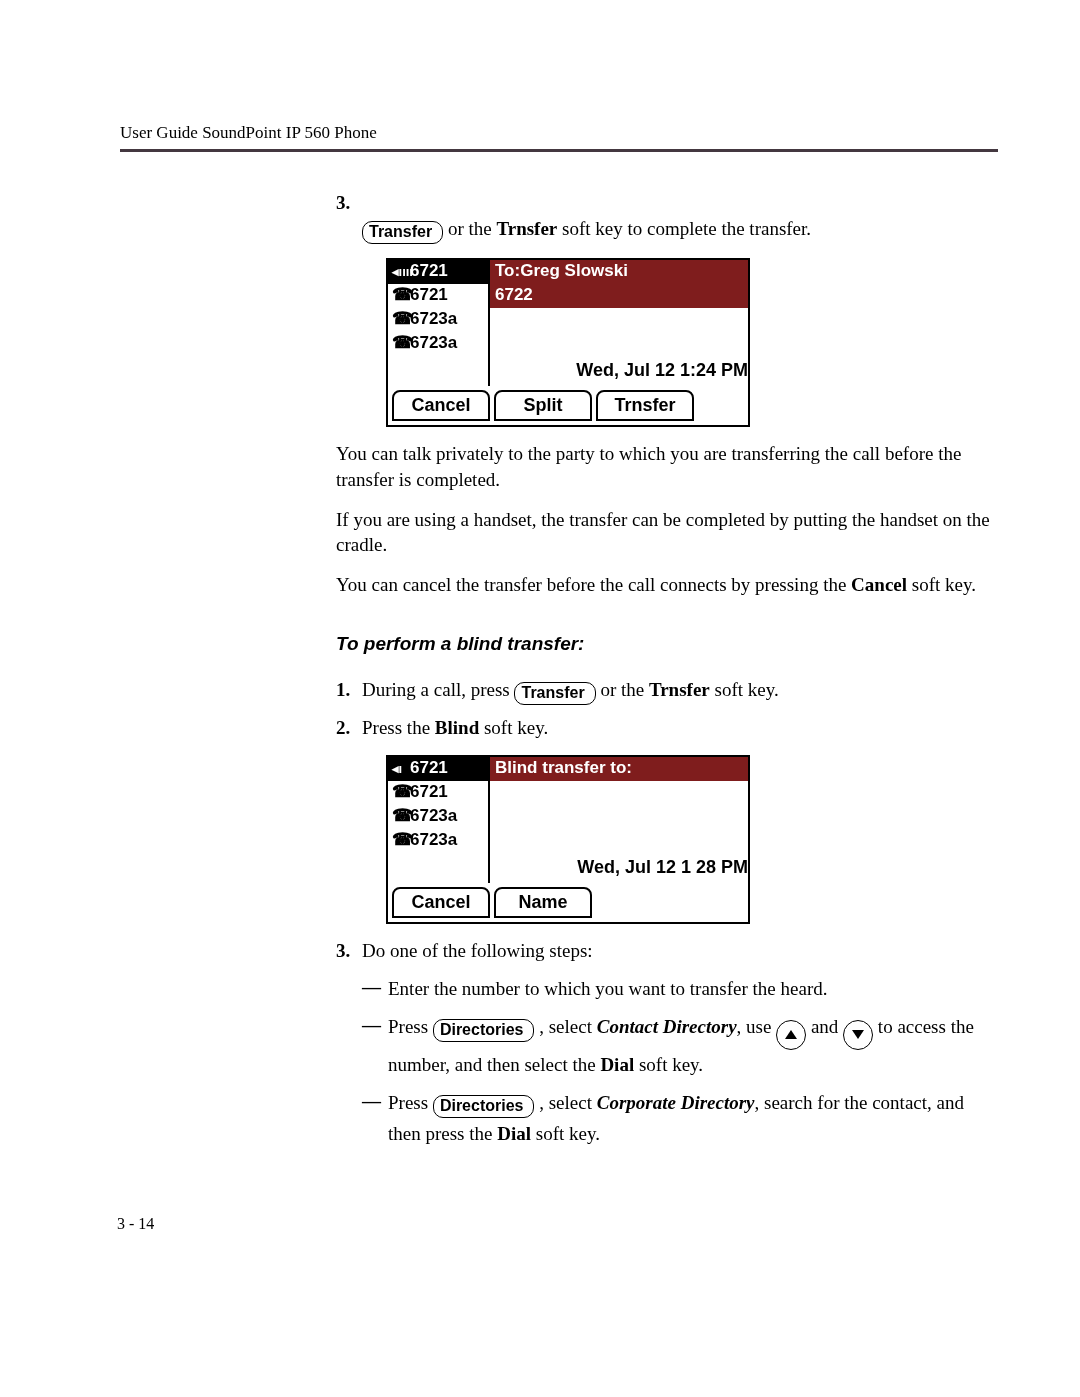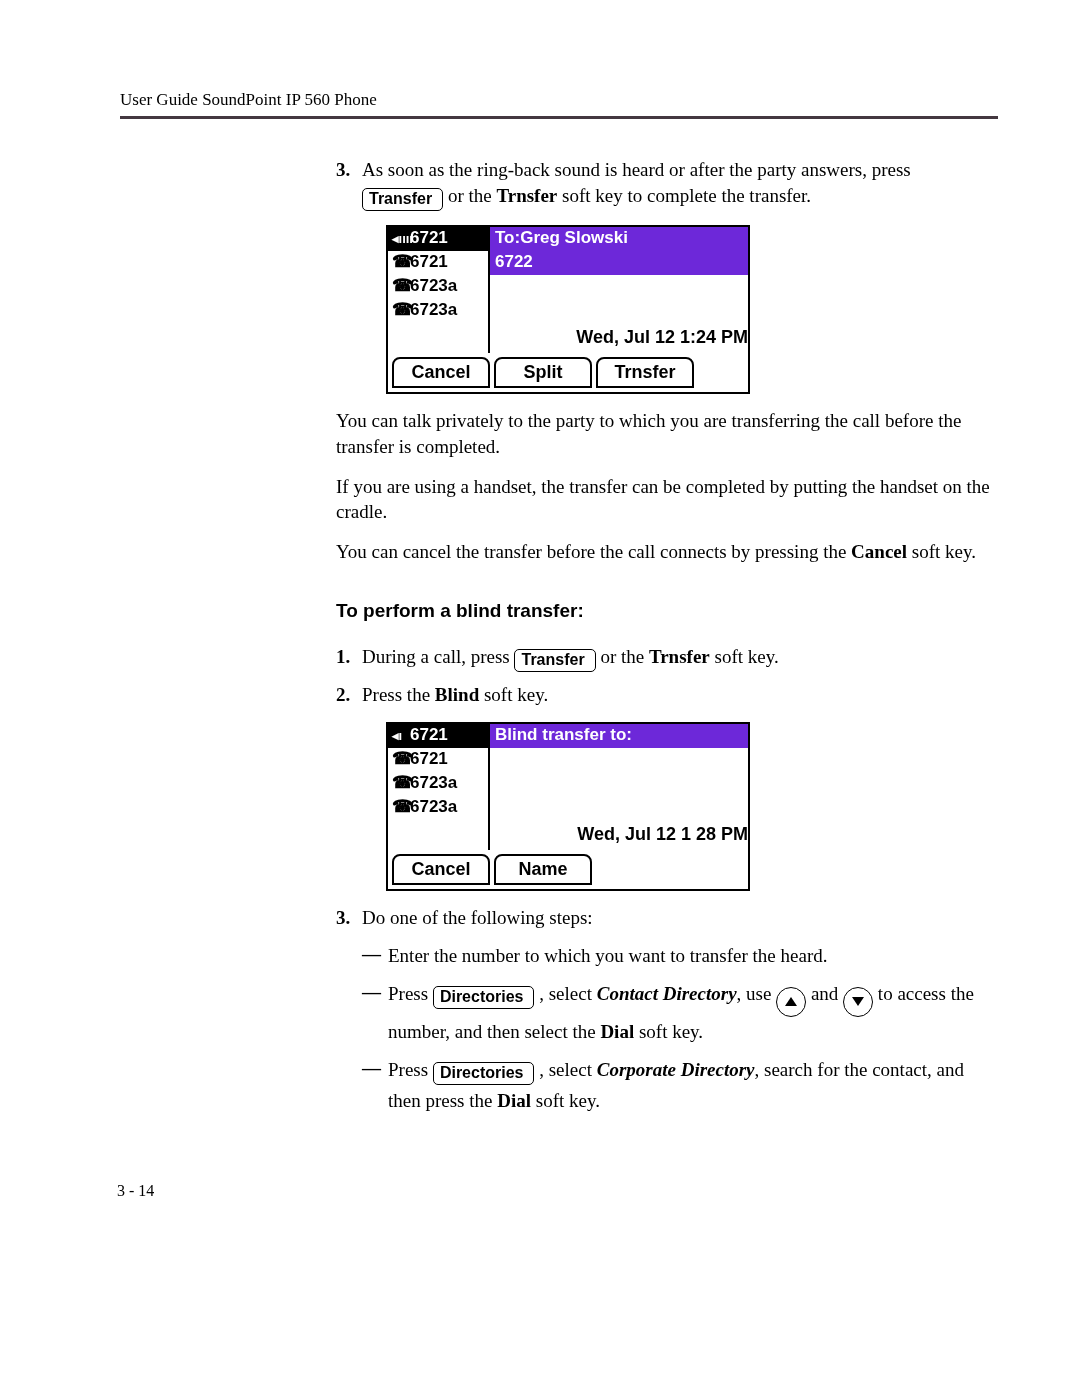--- a/index.html
+++ b/index.html
@@ -7,20 +7,21 @@
     background: #fff;
     font-family: "Book Antiqua", Palatino, "Palatino Linotype", Georgia, serif;
     color: #000;
   }
   .page {
     width: 1080px;
     height: 1256px;
     position: relative;
     box-sizing: border-box;
     padding: 90px 82px 40px 120px;
+    margin-top: 33px;
   }
   .hdr {
     font-size: 17px;
     margin-bottom: 6px;
   }
   .rule {
     border: none;
     border-top: 3px solid #443840;
     margin: 0 0 38px 0;
   }
@@ -35,21 +36,21 @@
   }
   .num {
     font-weight: bold;
     width: 26px;
     flex: 0 0 26px;
   }
   .body { flex: 1 1 auto; }
   .keycap {
     display: inline-block;
     border: 1.5px solid #000;
-    border-radius: 5px;
+    border-radius: 10px;
     font-family: Arial, Helvetica, sans-serif;
     font-weight: bold;
     font-size: 16px;
     padding: 2px 10px 3px 6px;
     line-height: 1;
     vertical-align: -2px;
     min-width: 56px;
   }
   .circlekey {
     display: inline-flex;
@@ -66,20 +67,21 @@
     border-right: 6px solid transparent;
   }
   .tri-up { border-bottom: 9px solid #000; }
   .tri-down { border-top: 9px solid #000; }
   .para { margin: 14px 0 14px 26px; }
   .heading {
     font-family: Arial, Helvetica, sans-serif;
     font-weight: bold;
     font-size: 19px;
     margin: 34px 0 20px 0;
+    font-style: italic;
   }
   .screenshot {
     border: 2px solid #000;
     width: 360px;
     margin: 14px 0 14px 50px;
     font-family: Arial, Helvetica, sans-serif;
     font-weight: bold;
   }
   .scr-top { display: flex; }
   .scr-left {
@@ -93,21 +95,21 @@
     padding: 0 4px;
     font-size: 17px;
   }
   .lrow.sel { background:#000; color:#fff; }
   .lrow .ic { width: 18px; display:inline-block; }
   .rrow {
     height: 24px; padding: 0 5px;
     font-size: 17px;
     display:flex; align-items:center;
   }
-  .rrow.inv { background:#6d28d9; color:#fff; }
+  .rrow.inv { background:#7f1d1d; color:#fff; }
   .spacer { height: 48px; }
   .datetime {
     text-align: right;
     font-size: 18px;
     padding: 2px 0 4px 0;
   }
   .softkeys {
     display:flex; gap:4px;
     padding: 4px;
     justify-content:flex-start;
@@ -149,21 +151,21 @@
 
 <div class="page">
   <div class="hdr">User Guide SoundPoint IP 560 Phone</div>
   <hr class="rule">
 
   <div class="content">
 
     <div class="li">
       <div class="num">3.</div>
       <div class="body">
-        <span>As soon as the ring-back sound is heard or after the party answers, press</span><br>
+        <br>
         <span class="keycap">Transfer</span>
         <span> or the </span><b>Trnsfer</b><span> soft key to complete the transfer.</span>
       </div>
     </div>
 
     <div class="screenshot">
       <div class="scr-top">
         <div class="scr-left">
           <div class="lrow sel">
               <span class="ic spk">◂ıııı</span>

